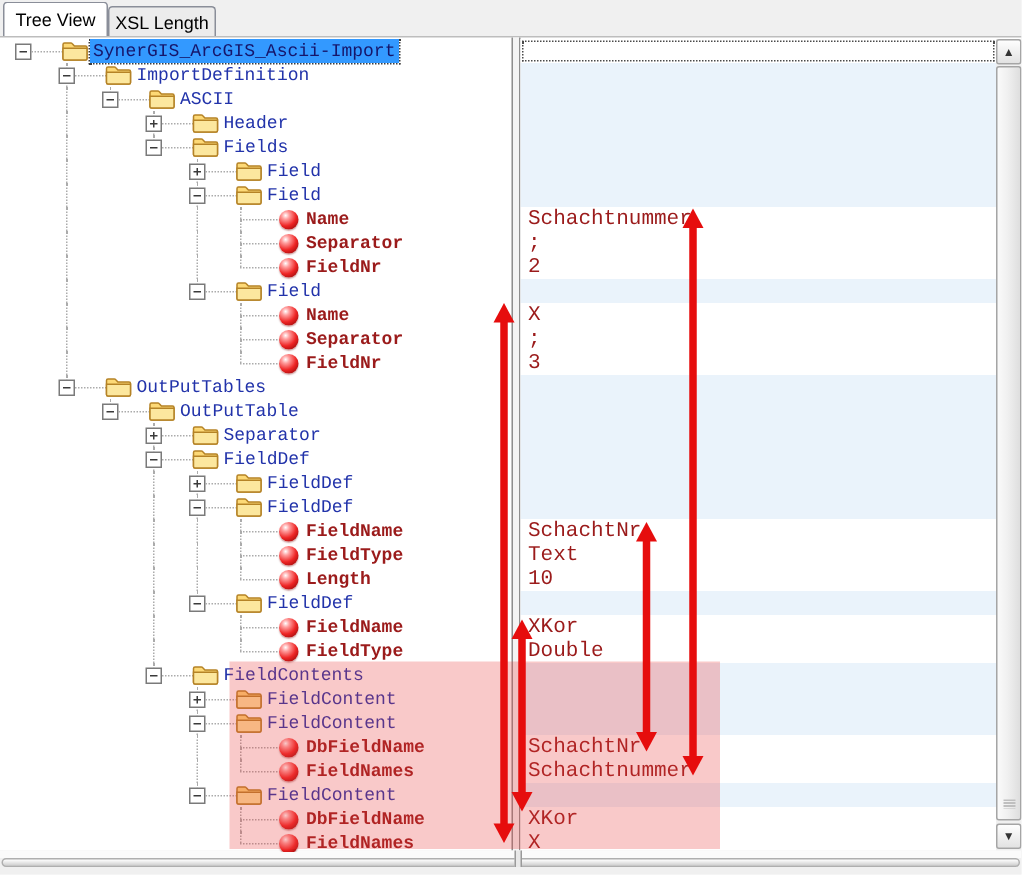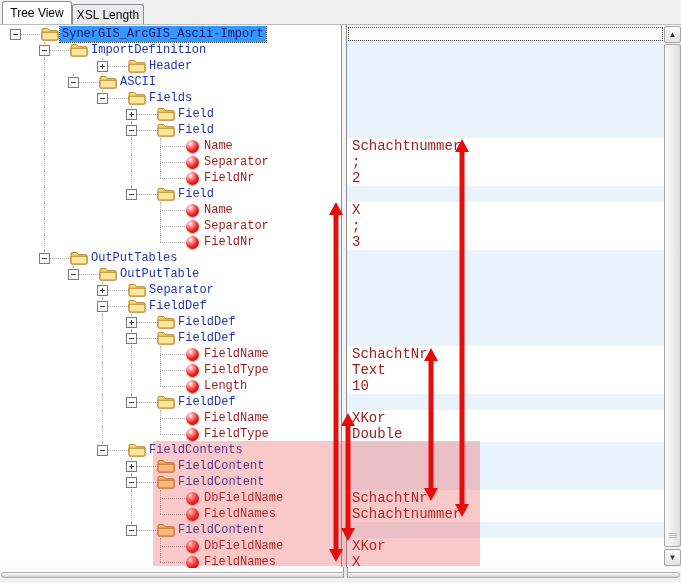--- a/index.html
+++ b/index.html
@@ -27,21 +27,21 @@
             box-sizing:border-box;z-index:2;cursor:default;}
   .expander::before{content:"";position:absolute;left:2px;top:4px;width:5px;height:1px;background:#3A3A3A;}
   .expander.plus::after{content:"";position:absolute;left:4px;top:2px;width:1px;height:5px;background:#3A3A3A;}
   .icon-wrap{position:absolute;top:1px;width:18px;height:14px;z-index:1;}
   .sphere{position:absolute;top:2px;width:13px;height:13px;border-radius:50%;z-index:1;
           background:radial-gradient(circle at 34% 28%, #FFFFFF 0%, #FF9E9E 20%, #EE2525 55%, #7E0000 100%);
           box-shadow:0 1px 1px rgba(120,0,0,.35);}
   .nlabel{position:absolute;top:0;height:16px;line-height:16px;white-space:pre;
           font-family:"Liberation Mono","DejaVu Sans Mono",monospace;font-size:12px;z-index:1;}
   .nlabel.el{color:#2233AA;}
-  .nlabel.at{color:#9B1B1B;}
+  .nlabel.at{color:#9B1B1B;font-weight:bold;}
   .nlabel.selected{background:#3399FF;color:#16166B;outline:1px dotted #3C3C3C;padding:0 2px;margin-left:-2px;}
   
   .value-row{height:16px;line-height:16px;padding-left:5px;box-sizing:border-box;white-space:pre;
              font-family:"Liberation Mono","DejaVu Sans Mono",monospace;font-size:14px;color:#9B1B1B;background:#FFF;}
   .value-row.alt{background:#EAF3FB;}
   .value-row.focus{background:#FFF;outline:1px dotted #4A4A4A;outline-offset:-2px;}
   
   .vscroll{position:absolute;left:664px;top:1px;width:17px;height:542px;background:#F0F0F0;}
   .sb-btn{position:absolute;left:0;width:17px;height:17px;background:linear-gradient(#FEFEFE,#E2E2E2);
           border:1px solid #A5A5A5;border-radius:2px;box-sizing:border-box;display:flex;
@@ -93,40 +93,40 @@
         <div class="hline" style="left: 42px; width: 27px;"></div>
         <div class="expander" style="left: 37px;"></div>
         <div class="icon-wrap" style="left: 68px;"><svg width="18" height="14" viewBox="0 0 18 14">
             <path d="M1 4.5 L1 2.6 Q1 1.6 2 1.6 L6.2 1.6 Q6.8 1.6 7.2 2.1 L8.6 3.7 L16 3.7 Q17 3.7 17 4.7 L17 12 Q17 13 16 13 L2 13 Q1 13 1 12 Z" fill="#FDD976" stroke="#B58326"></path>
             <path d="M1 5.2 L17 5.2 L17 12 Q17 13 16 13 L2 13 Q1 13 1 12 Z" fill="#FCE79E" stroke="#B58326"></path>
           </svg></div>
         <span class="nlabel el" style="left: 89px;">ImportDefinition</span>
       </div>
       <div class="tree-row">
         <div class="guide" style="left: 42px; top: 0px; height: 16px;"></div>
+        <div class="guide" style="left: 71px; top: 0px; height: 8px;"></div>
+        <div class="hline" style="left: 71px; width: 27px;"></div>
+        <div class="expander" style="left: 66px;"></div>
+        <div class="icon-wrap" style="left: 97px;"><svg width="18" height="14" viewBox="0 0 18 14">
+            <path d="M1 4.5 L1 2.6 Q1 1.6 2 1.6 L6.2 1.6 Q6.8 1.6 7.2 2.1 L8.6 3.7 L16 3.7 Q17 3.7 17 4.7 L17 12 Q17 13 16 13 L2 13 Q1 13 1 12 Z" fill="#FDD976" stroke="#B58326"></path>
+            <path d="M1 5.2 L17 5.2 L17 12 Q17 13 16 13 L2 13 Q1 13 1 12 Z" fill="#FCE79E" stroke="#B58326"></path>
+          </svg></div>
+        <span class="nlabel el" style="left: 118px;">ASCII</span>
+      </div>
+      <div class="tree-row">
+        <div class="guide" style="left: 42px; top: 0px; height: 16px;"></div>
         <div class="guide" style="left: 100px; top: 0px; height: 8px;"></div>
         <div class="guide" style="left: 100px; top: 8px; height: 8px;"></div>
         <div class="hline" style="left: 100px; width: 27px;"></div>
         <div class="expander plus" style="left: 95px;"></div>
         <div class="icon-wrap" style="left: 126px;"><svg width="18" height="14" viewBox="0 0 18 14">
             <path d="M1 4.5 L1 2.6 Q1 1.6 2 1.6 L6.2 1.6 Q6.8 1.6 7.2 2.1 L8.6 3.7 L16 3.7 Q17 3.7 17 4.7 L17 12 Q17 13 16 13 L2 13 Q1 13 1 12 Z" fill="#FDD976" stroke="#B58326"></path>
             <path d="M1 5.2 L17 5.2 L17 12 Q17 13 16 13 L2 13 Q1 13 1 12 Z" fill="#FCE79E" stroke="#B58326"></path>
           </svg></div>
         <span class="nlabel el" style="left: 147px;">Header</span>
-      </div>
-      <div class="tree-row">
-        <div class="guide" style="left: 42px; top: 0px; height: 16px;"></div>
-        <div class="guide" style="left: 71px; top: 0px; height: 8px;"></div>
-        <div class="hline" style="left: 71px; width: 27px;"></div>
-        <div class="expander" style="left: 66px;"></div>
-        <div class="icon-wrap" style="left: 97px;"><svg width="18" height="14" viewBox="0 0 18 14">
-            <path d="M1 4.5 L1 2.6 Q1 1.6 2 1.6 L6.2 1.6 Q6.8 1.6 7.2 2.1 L8.6 3.7 L16 3.7 Q17 3.7 17 4.7 L17 12 Q17 13 16 13 L2 13 Q1 13 1 12 Z" fill="#FDD976" stroke="#B58326"></path>
-            <path d="M1 5.2 L17 5.2 L17 12 Q17 13 16 13 L2 13 Q1 13 1 12 Z" fill="#FCE79E" stroke="#B58326"></path>
-          </svg></div>
-        <span class="nlabel el" style="left: 118px;">ASCII</span>
       </div>
       <div class="tree-row">
         <div class="guide" style="left: 42px; top: 0px; height: 16px;"></div>
         <div class="guide" style="left: 100px; top: 0px; height: 8px;"></div>
         <div class="hline" style="left: 100px; width: 27px;"></div>
         <div class="expander" style="left: 95px;"></div>
         <div class="icon-wrap" style="left: 126px;"><svg width="18" height="14" viewBox="0 0 18 14">
             <path d="M1 4.5 L1 2.6 Q1 1.6 2 1.6 L6.2 1.6 Q6.8 1.6 7.2 2.1 L8.6 3.7 L16 3.7 Q17 3.7 17 4.7 L17 12 Q17 13 16 13 L2 13 Q1 13 1 12 Z" fill="#FDD976" stroke="#B58326"></path>
             <path d="M1 5.2 L17 5.2 L17 12 Q17 13 16 13 L2 13 Q1 13 1 12 Z" fill="#FCE79E" stroke="#B58326"></path>
           </svg></div>

